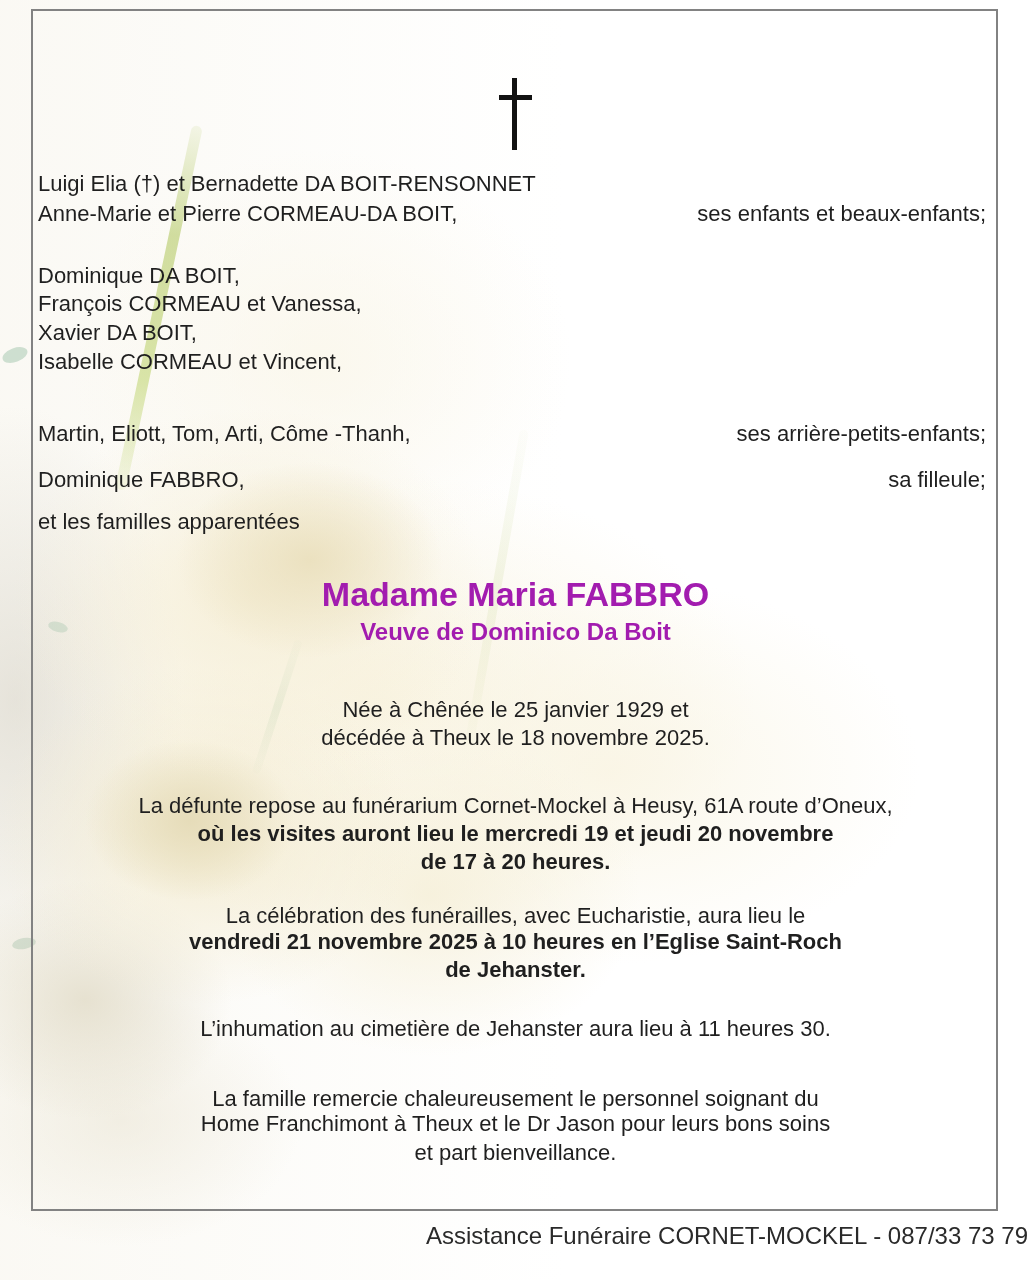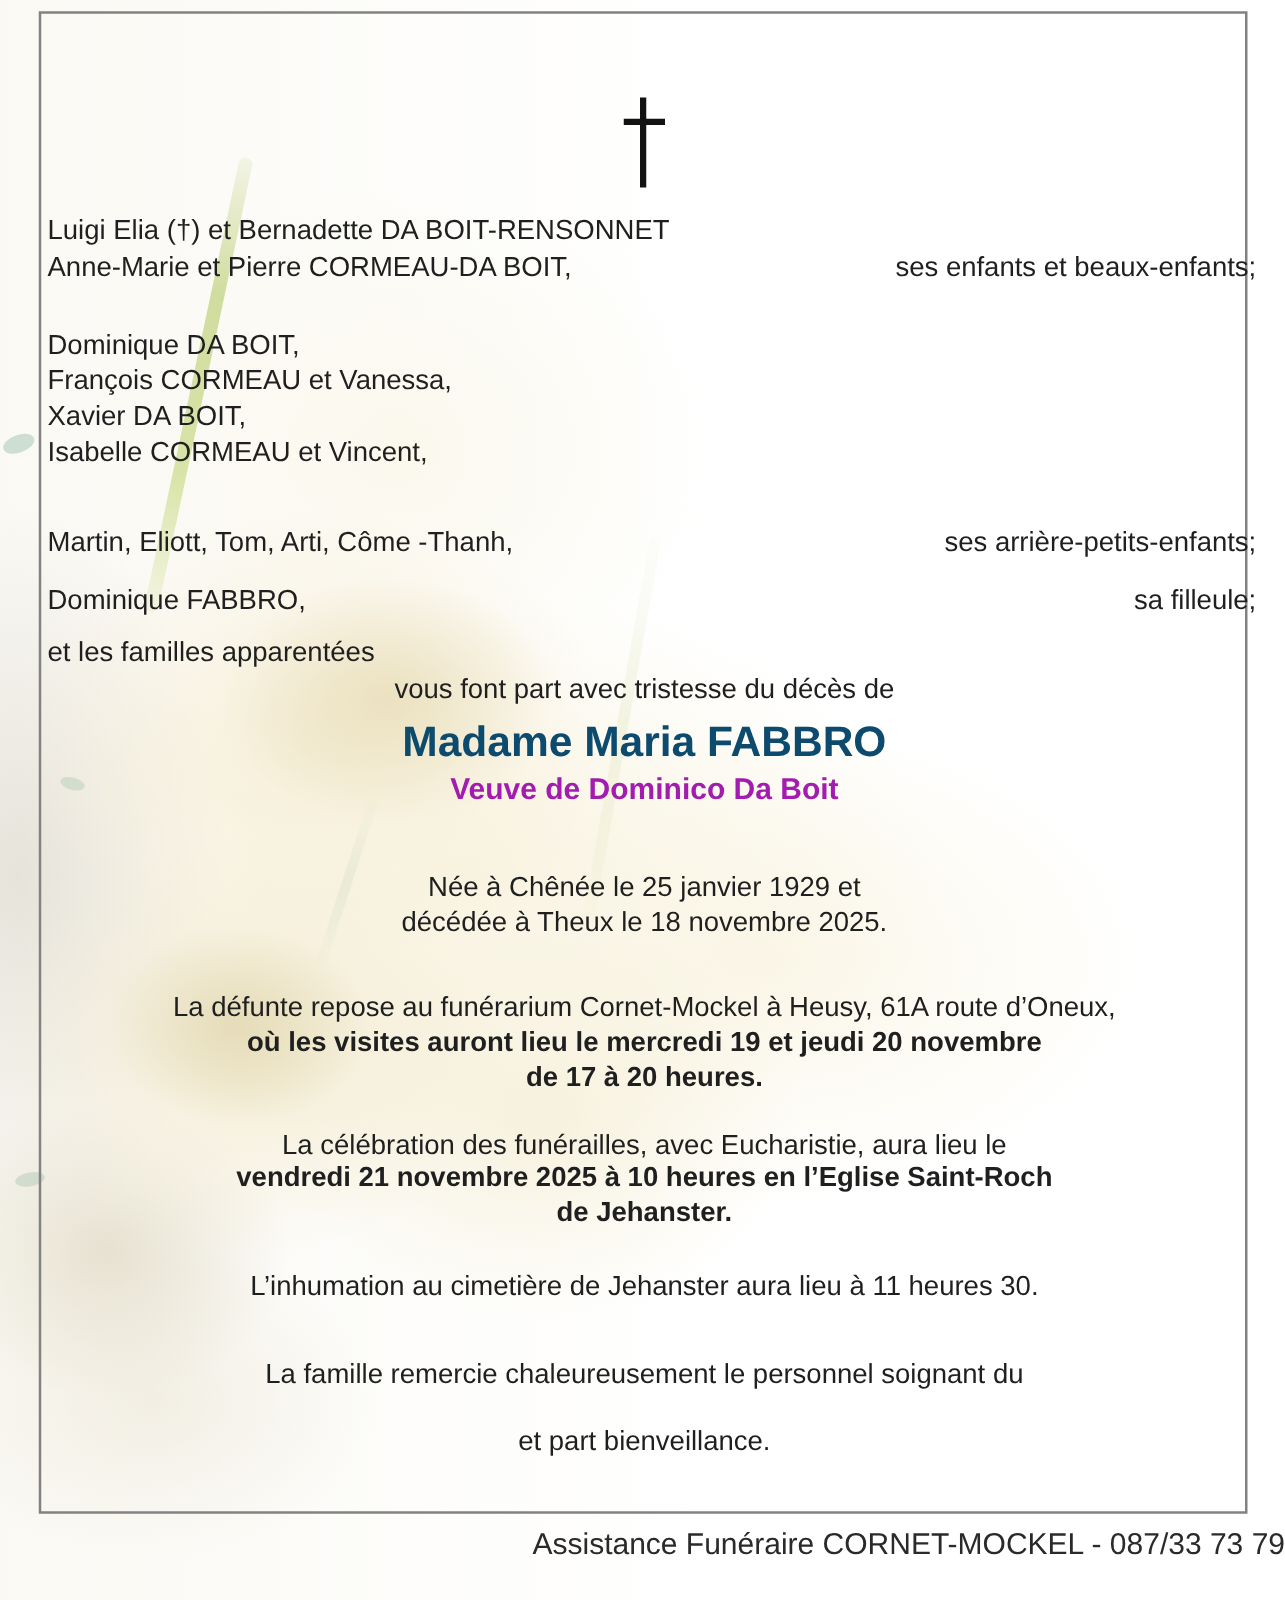--- a/index.html
+++ b/index.html
@@ -62,30 +62,30 @@
     border:2px solid #828282;
   }
 
   
   .content{position:absolute;inset:0;z-index:2;}
   .cross{position:absolute;left:0;top:0;width:0;height:0;}
   .cross .v{position:absolute;left:512px;top:78px;width:5px;height:72px;background:#121212;}
   .cross .h{position:absolute;left:499px;top:95px;width:33px;height:5px;background:#121212;}
 
   .row{
-    position:absolute;left:38px;right:23px;
+    position:absolute;left:38px;right:42px;
     display:flex;justify-content:space-between;align-items:baseline;
     font-size:22px;line-height:1.15;white-space:nowrap;
   }
   .cline{
     position:absolute;left:33px;right:30px;
     text-align:center;font-size:22px;line-height:1.15;white-space:nowrap;
   }
   .bold{font-weight:bold;}
-  .title{font-size:34px;font-weight:bold;color:#0c4a6e;}
+  .title{font-size:34px;font-weight:bold;color:#a21caf;}
   .subtitle{font-size:24px;font-weight:bold;color:#a21caf;}
   .footer{
     position:absolute;left:0;right:0;top:1222px;
     text-align:right;font-size:24px;color:#2a2a2a;
     z-index:2;white-space:nowrap;
   }
 </style>
 </head>
 <body>
 
@@ -142,37 +142,37 @@
     <div class="row" style="top:467px">
       <span>Dominique FABBRO,</span>
       <span>sa filleule;</span>
     </div>
 
     <div class="row" style="top:509px">
       <span>et les familles apparentées</span>
       <span></span>
     </div>
 
-    <div class="cline" style="top:538px">vous font part avec tristesse du décès de</div>
     <div class="cline title" style="top:575px">Madame Maria FABBRO</div>
     <div class="cline subtitle" style="top:618px">Veuve de Dominico Da Boit</div>
 
     <div class="cline" style="top:697px">Née à Chênée le 25 janvier 1929 et</div>
     <div class="cline" style="top:725px">décédée à Theux le 18 novembre 2025.</div>
 
     <div class="cline" style="top:793px">La défunte repose au funérarium Cornet-Mockel à Heusy, 61A route d’Oneux,</div>
     <div class="cline bold" style="top:821px">où les visites auront lieu le mercredi 19 et jeudi 20 novembre</div>
     <div class="cline bold" style="top:849px">de 17 à 20 heures.</div>
 
     <div class="cline" style="top:903px">La célébration des funérailles, avec Eucharistie, aura lieu le</div>
     <div class="cline bold" style="top:929px">vendredi 21 novembre 2025 à 10 heures en l’Eglise Saint-Roch</div>
     <div class="cline bold" style="top:957px">de Jehanster.</div>
 
     <div class="cline" style="top:1016px">L’inhumation au cimetière de Jehanster aura lieu à 11 heures 30.</div>
 
     <div class="cline" style="top:1086px">La famille remercie chaleureusement le personnel soignant du</div>
+    <div class="cline" style="top:1111px">Home Franchimont à Theux et le Dr Jason pour leurs bons soins</div>
     <div class="cline" style="top:1140px">et part bienveillance.</div>
 
   </div>
 
   <div class="footer">Assistance Funéraire CORNET-MOCKEL - 087/33 73 79</div>
 
 </div>
 
 </body></html>

